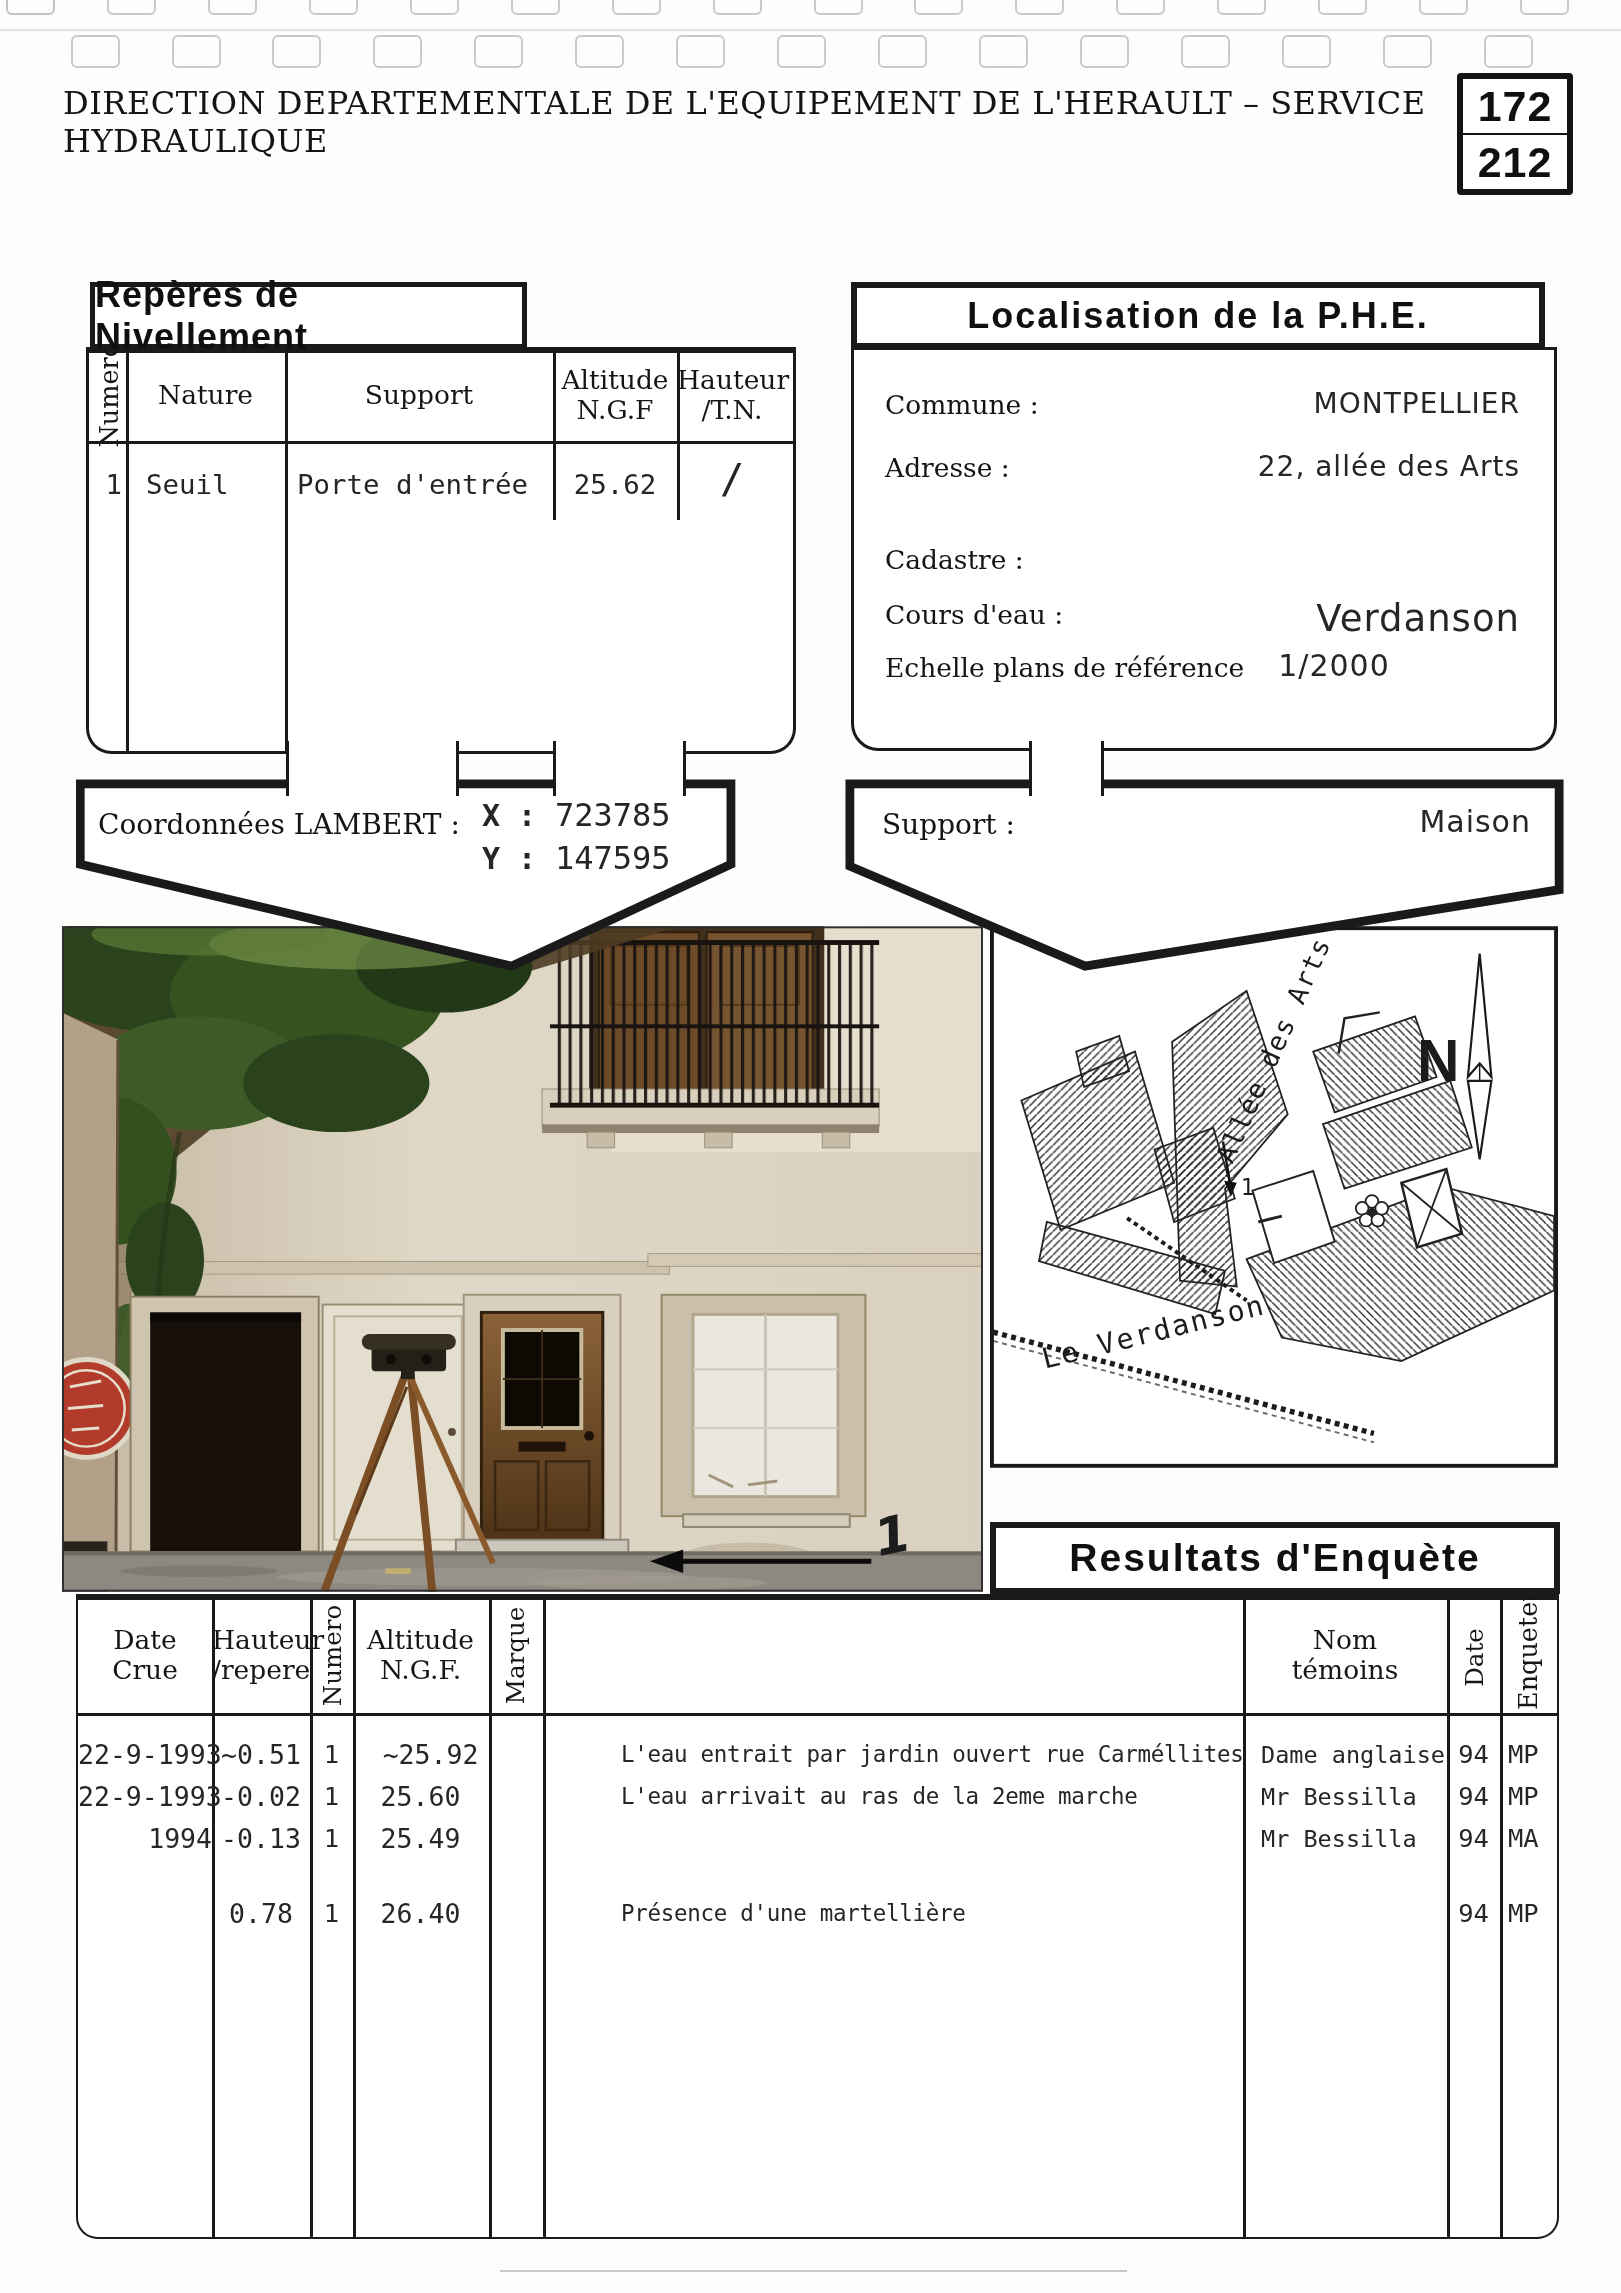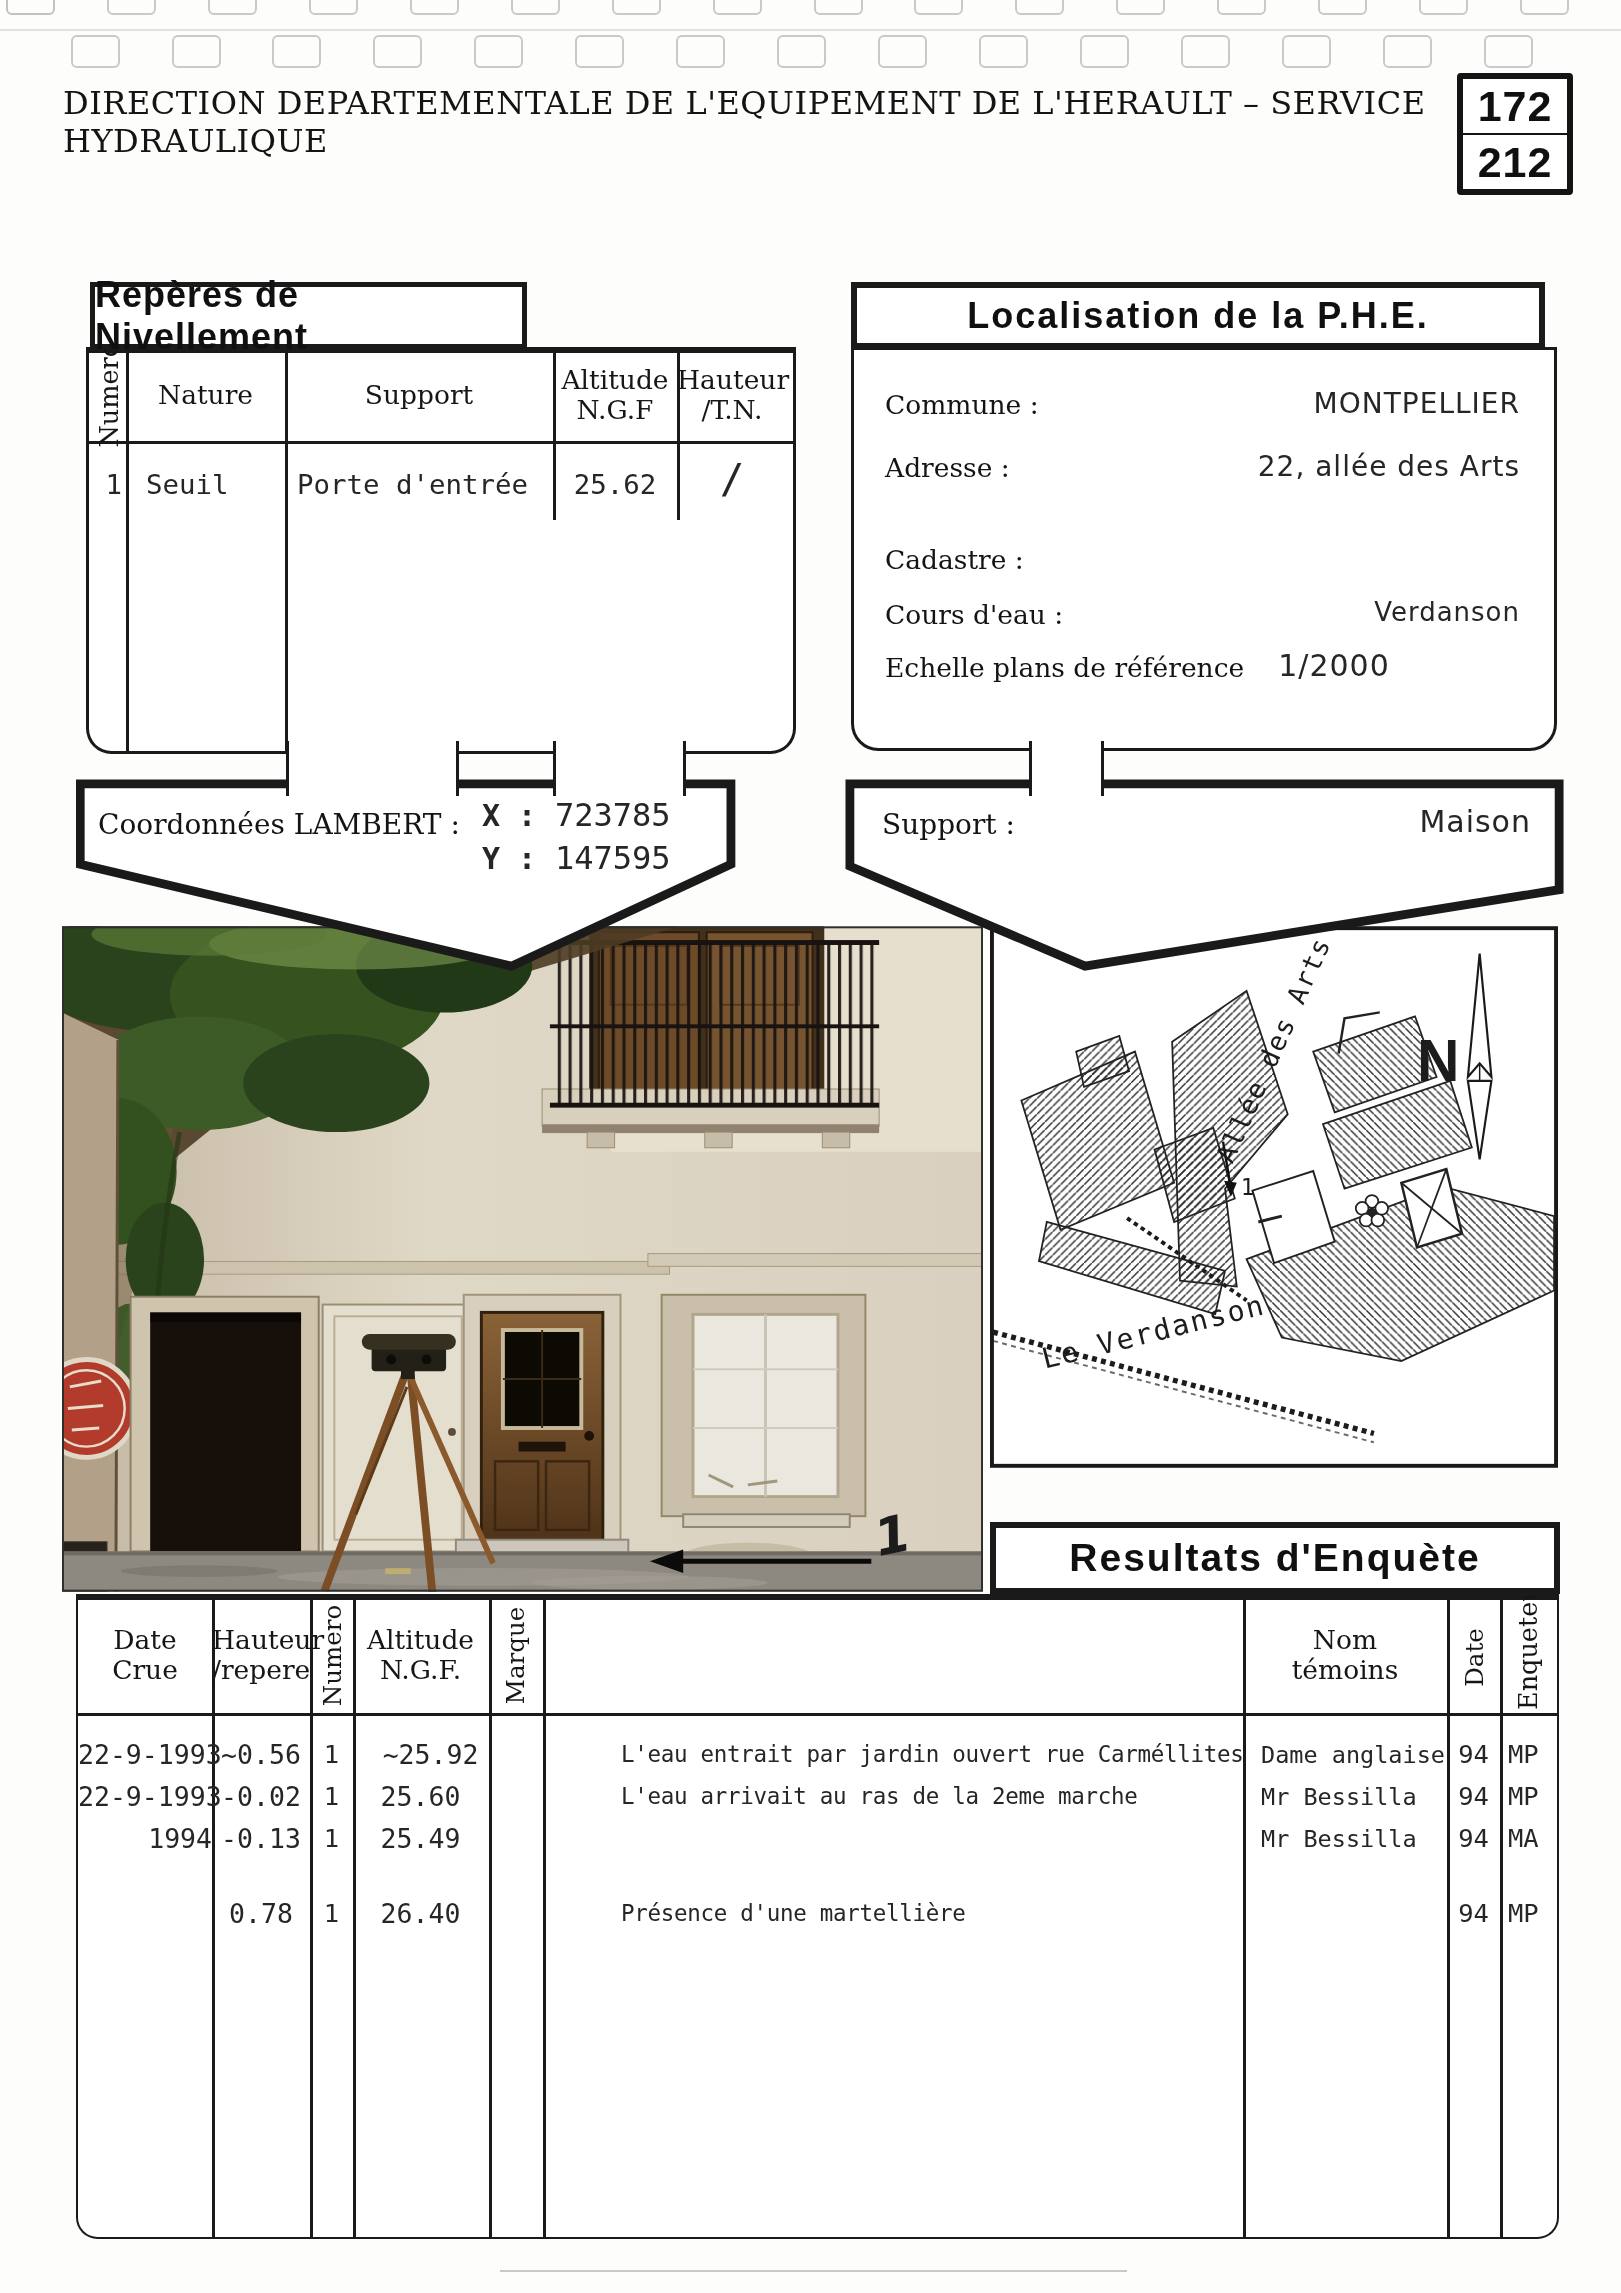--- a/index.html
+++ b/index.html
@@ -103,21 +103,21 @@
   </div>
 
   <div class="abs" style="left:851px;top:347px;width:700px;height:398px;border:3.9px solid #1a1a1a;border-radius:0 0 27.4px 27.4px;background:#fff;z-index:2;">
     <div class="cell slab" style="left:31px;top:39px;font-size:26.5px;">Commune :</div>
     <div class="cell val" style="left:294px;top:37px;width:372px;text-align:right;font-size:28px;">MONTPELLIER</div>
     <div class="cell slab" style="left:31px;top:102px;font-size:26.5px;">Adresse :</div>
     <div class="cell val" style="left:294px;top:100px;width:372px;text-align:right;font-size:28px;">22, allée des Arts</div>
     <div class="cell slab" style="left:31px;top:194px;font-size:26.5px;">Cadastre :</div>
     <div class="cell val" style="left:294px;top:192px;width:372px;text-align:right;font-size:28px;"></div>
     <div class="cell slab" style="left:31px;top:249px;font-size:26.5px;">Cours d'eau :</div>
-    <div class="cell val" style="left:294px;top:247px;width:372px;text-align:right;font-size:26px;">Verdanson</div>
+    <div class="cell val" style="left:294px;top:247px;width:372px;text-align:right;font-size:37px;">Verdanson</div>
     <div class="cell slab" style="left:31px;top:302px;font-size:26.5px;">Echelle plans de référence</div>
     <div class="cell val" style="left:294px;top:298px;width:372px;text-align:center;font-size:30px;">1/2000</div>
   </div>
 
   <svg class="abs" style="left:76px;top:778px;z-index:1;" width="667" height="196" viewBox="0 0 680 200">
     <polygon points="4,6 668,6 668,88 444,192 4,88" fill="#ffffff" stroke="#1a1a1a" stroke-width="9"></polygon>
   </svg>
   <div class="cell slab" style="left:98px;top:808px;font-size:28px;z-index:7;">Coordonnées LAMBERT :</div>
   <div class="cell plot" style="left:482px;top:798px;font-size:30px;font-weight:bold;z-index:7;">X :</div>
   <div class="cell plot" style="left:555px;top:796px;font-size:32px;z-index:7;">723785</div>
@@ -365,21 +365,21 @@
     <div class="vert" style="left:200px;top:41px;width:108px;height:29px;font-size:24.5px;">Numero</div>
     <div class="th" style="left:275px;top:24.5px;width:135px;">Altitude
 N.G.F.</div>
     <div class="vert" style="left:383px;top:41px;width:108px;height:29px;font-size:24.5px;">Marque</div>
     <div class="th" style="left:1165px;top:24.5px;width:204px;">Nom
 témoins</div>
     <div class="vert" style="left:1357px;top:43px;width:78px;height:29px;font-size:24.5px;">Date</div>
     <div class="vert" style="left:1376px;top:27.4px;width:147px;height:29px;font-size:25.5px;">Enqueteur</div>
 
     <div class="cell plot" style="left:0;top:139px;width:134px;text-align:center;font-size:26.5px;">22-9-1993</div>
-    <div class="cell plot" style="left:134px;top:139px;width:98px;text-align:center;font-size:26.5px;">~0.56</div>
+    <div class="cell plot" style="left:134px;top:139px;width:98px;text-align:center;font-size:26.5px;">~0.51</div>
     <div class="cell plot" style="left:232px;top:139px;width:43px;text-align:center;font-size:25.5px;">1</div>
     <div class="cell plot" style="left:275px;top:139px;width:135px;text-align:center;font-size:26.5px;padding-left:10px;">~25.92</div>
     <div class="cell plot" style="left:543px;top:141px;font-size:22.5px;letter-spacing:-0.3px;">L'eau entrait par jardin ouvert rue Carméllites</div>
     <div class="cell plot" style="left:1183px;top:141px;font-size:23.5px;">Dame anglaise</div>
     <div class="cell plot" style="left:1369px;top:139px;width:53px;text-align:center;font-size:25.5px;">94</div>
     <div class="cell plot" style="left:1430px;top:139px;font-size:25.5px;">MP</div>
 
     <div class="cell plot" style="left:0;top:181px;width:134px;text-align:center;font-size:26.5px;">22-9-1993</div>
     <div class="cell plot" style="left:134px;top:181px;width:98px;text-align:center;font-size:26.5px;">-0.02</div>
     <div class="cell plot" style="left:232px;top:181px;width:43px;text-align:center;font-size:25.5px;">1</div>

